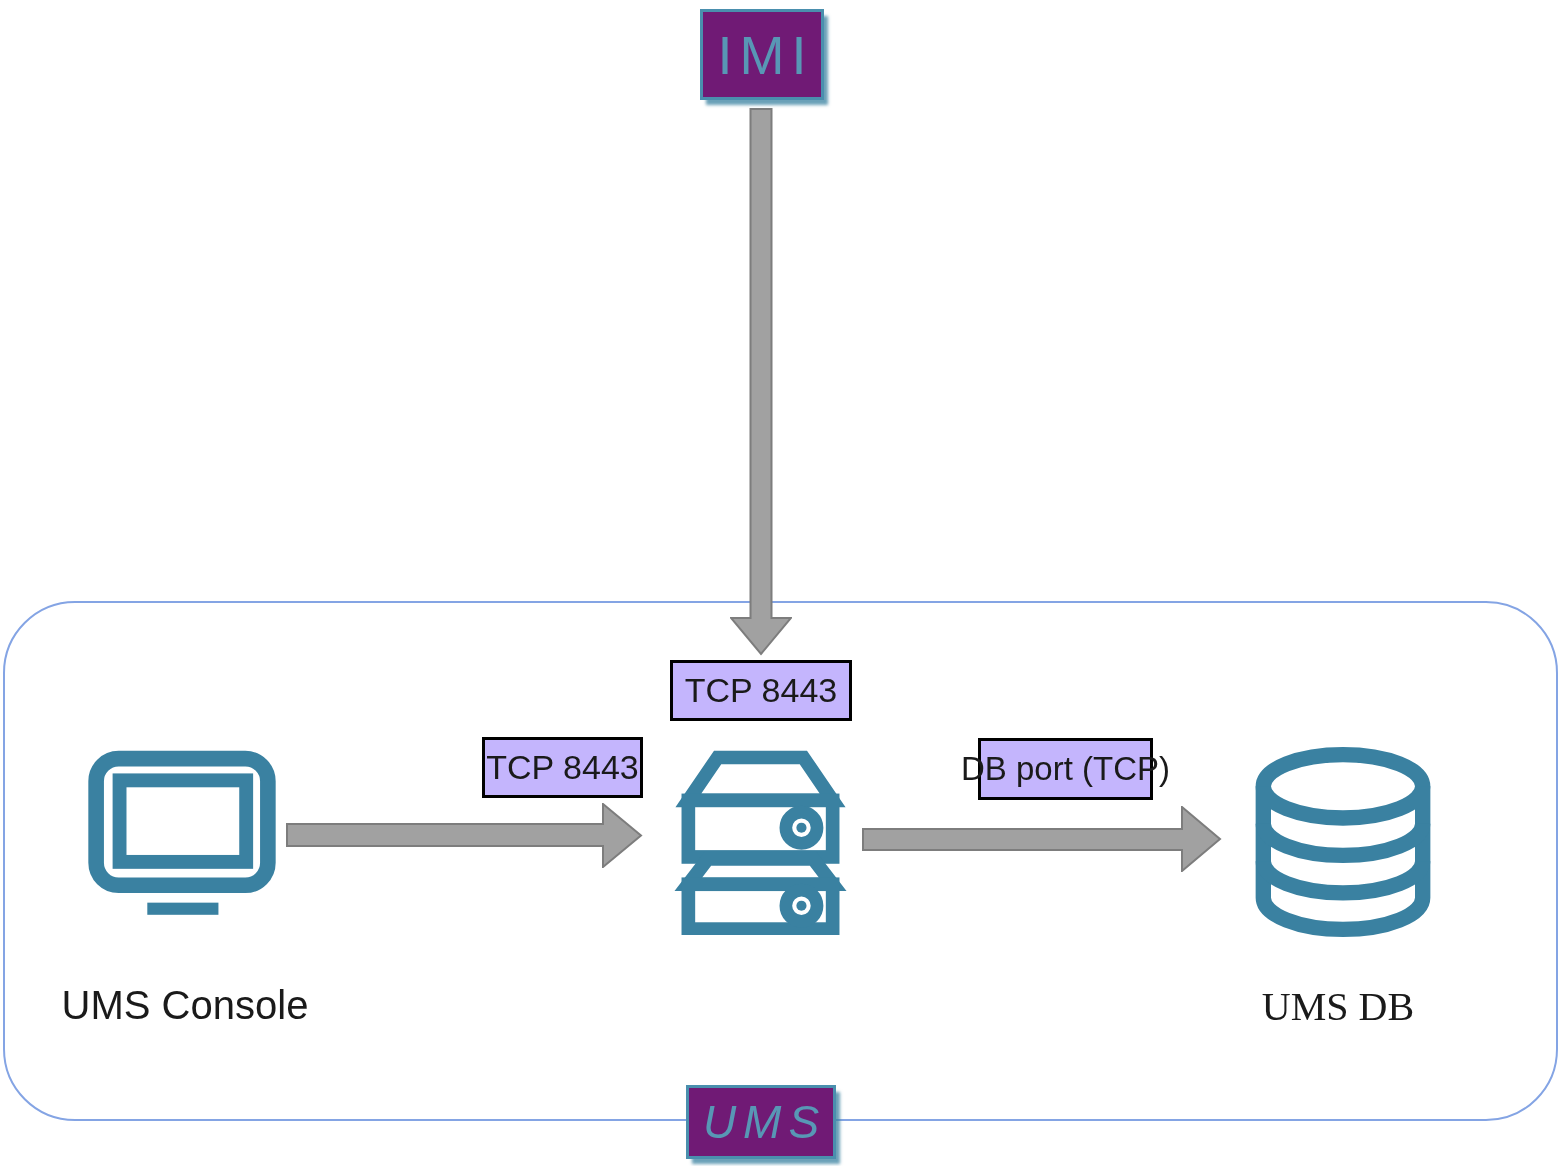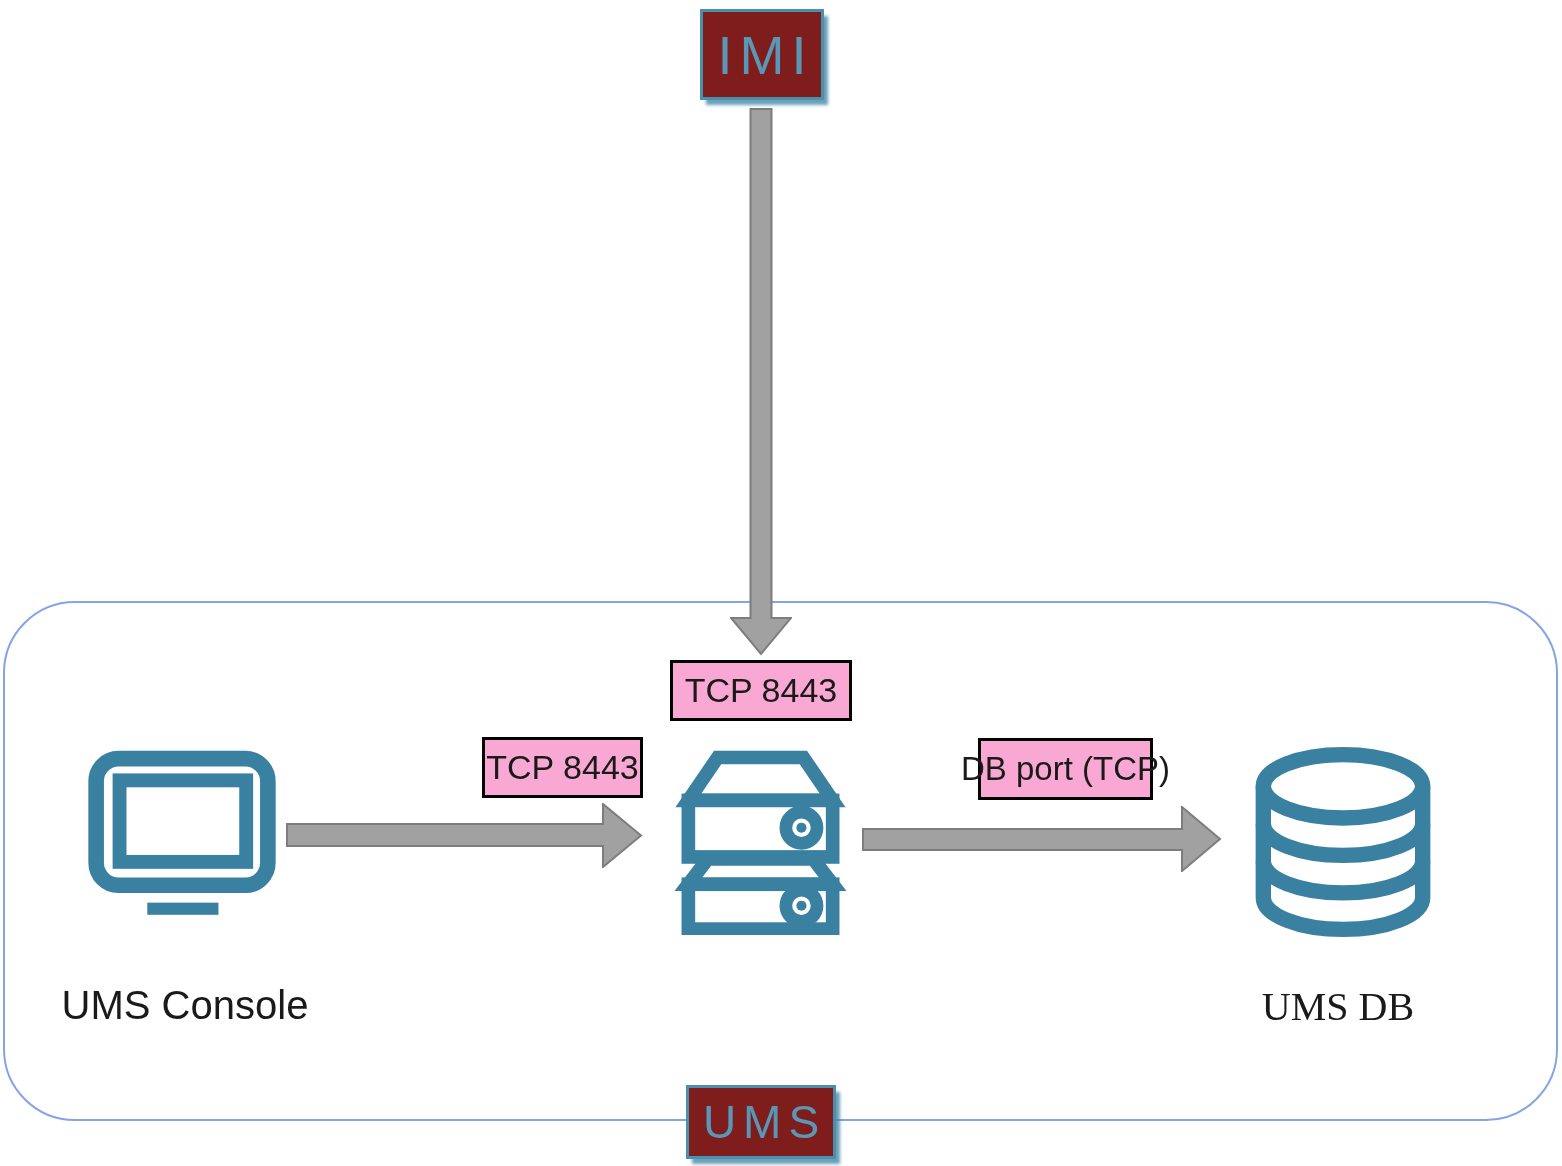--- a/index.html
+++ b/index.html
@@ -26,31 +26,31 @@
     border: 2px solid #84a4e4;
     border-radius: 72px;
     box-sizing: border-box;
     z-index: 1;
     background: transparent;
   }
 
   
   .logo-box {
     position: absolute;
-    background: #7f1d1d;
+    background: #701a75;
     border: 3px solid #4a8fae;
     box-shadow: 5px 6px 3px -1px rgba(58, 129, 160, 0.75);
     display: flex;
     align-items: center;
     justify-content: center;
     z-index: 4;
     box-sizing: border-box;
   }
   .imi-box  { left: 700px; top: 9px;    width: 124px; height: 91px; }
-  .ums-box  { left: 686px; top: 1085px; width: 150px; height: 74px; }
+  .ums-box  { left: 686px; top: 1085px; width: 150px; height: 74px; font-style: italic; }
   .logo-text {
     color: #5897b5;
     font-weight: 300;
     letter-spacing: 7px;
     margin-right: -7px; 
   }
   .imi-box .logo-text { font-size: 54px; }
   .ums-box .logo-text { font-size: 46px; }
 
   
@@ -61,21 +61,21 @@
     stroke-width: 2;
     stroke-linejoin: miter;
   }
   .arrow-down     { left: 730px; top: 108px; }
   .arrow-right-1  { left: 286px; top: 803px; }
   .arrow-right-2  { left: 862px; top: 806px; }
 
   
   .port-label {
     position: absolute;
-    background: #f9a8d4;
+    background: #c4b5fd;
     border: 3px solid #000000;
     box-sizing: border-box;
     display: flex;
     align-items: center;
     justify-content: center;
     font-size: 34px;
     color: #1a1a1a;
     white-space: nowrap;
     z-index: 5;
   }

